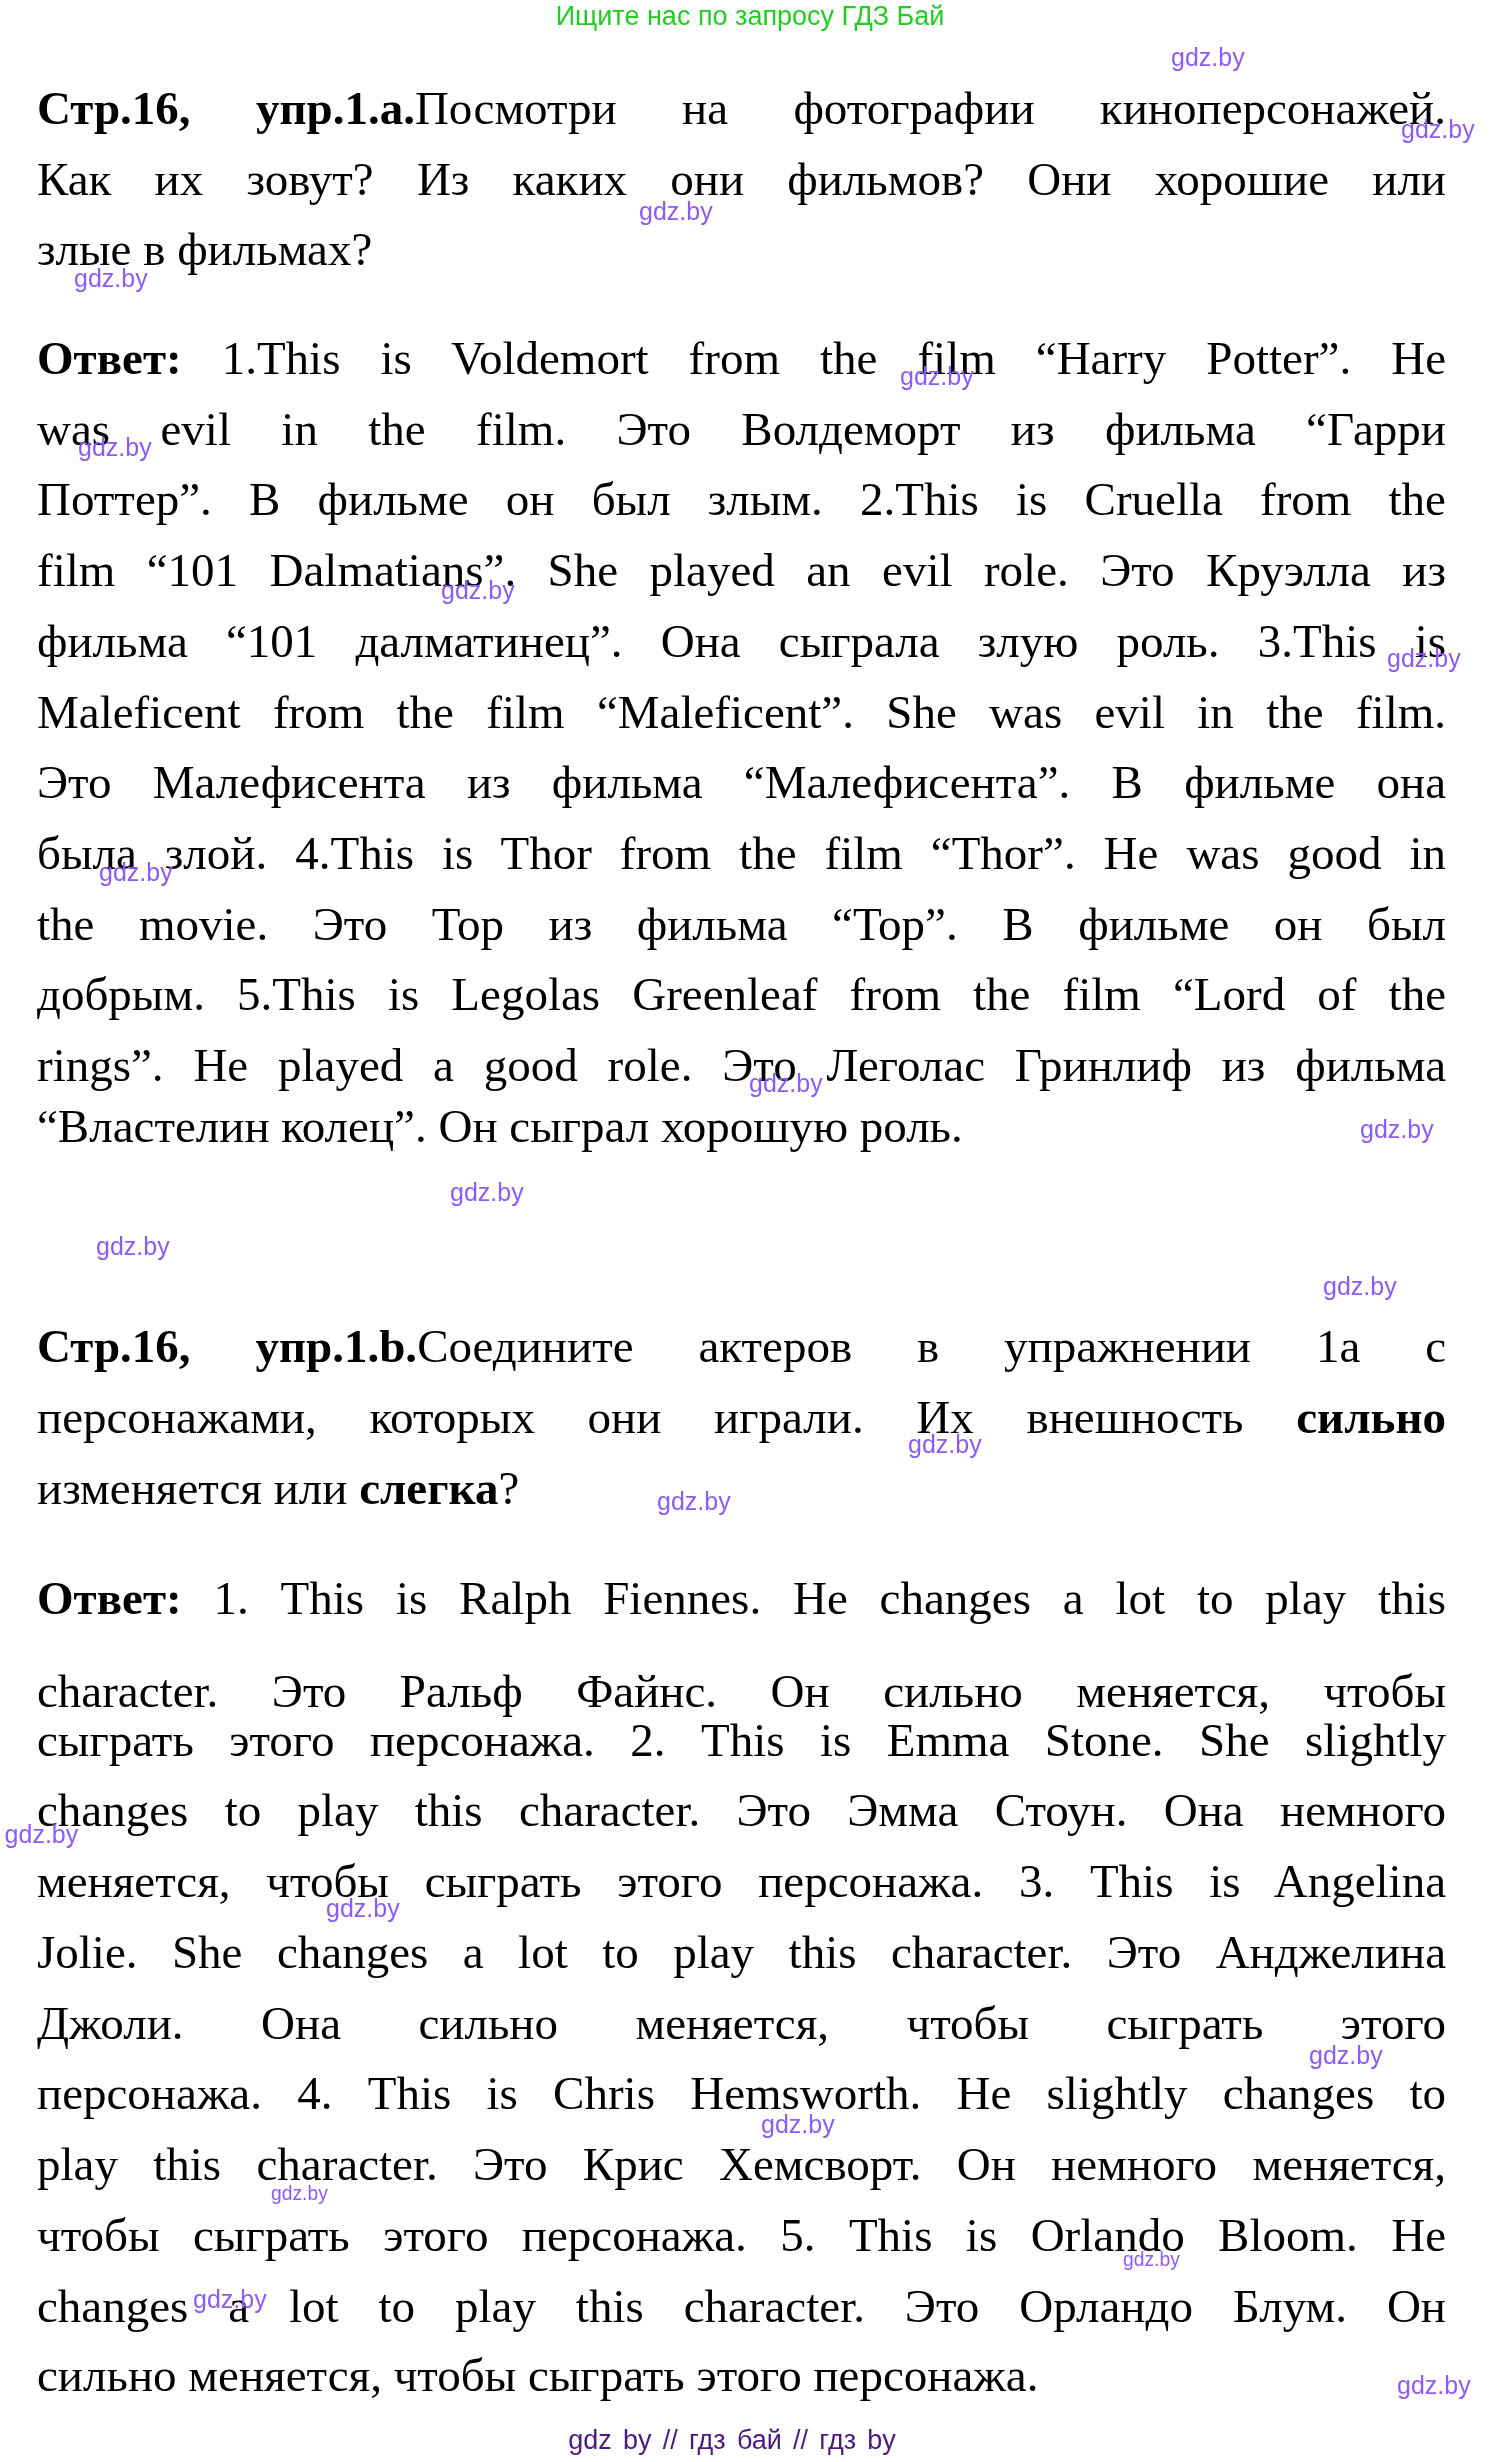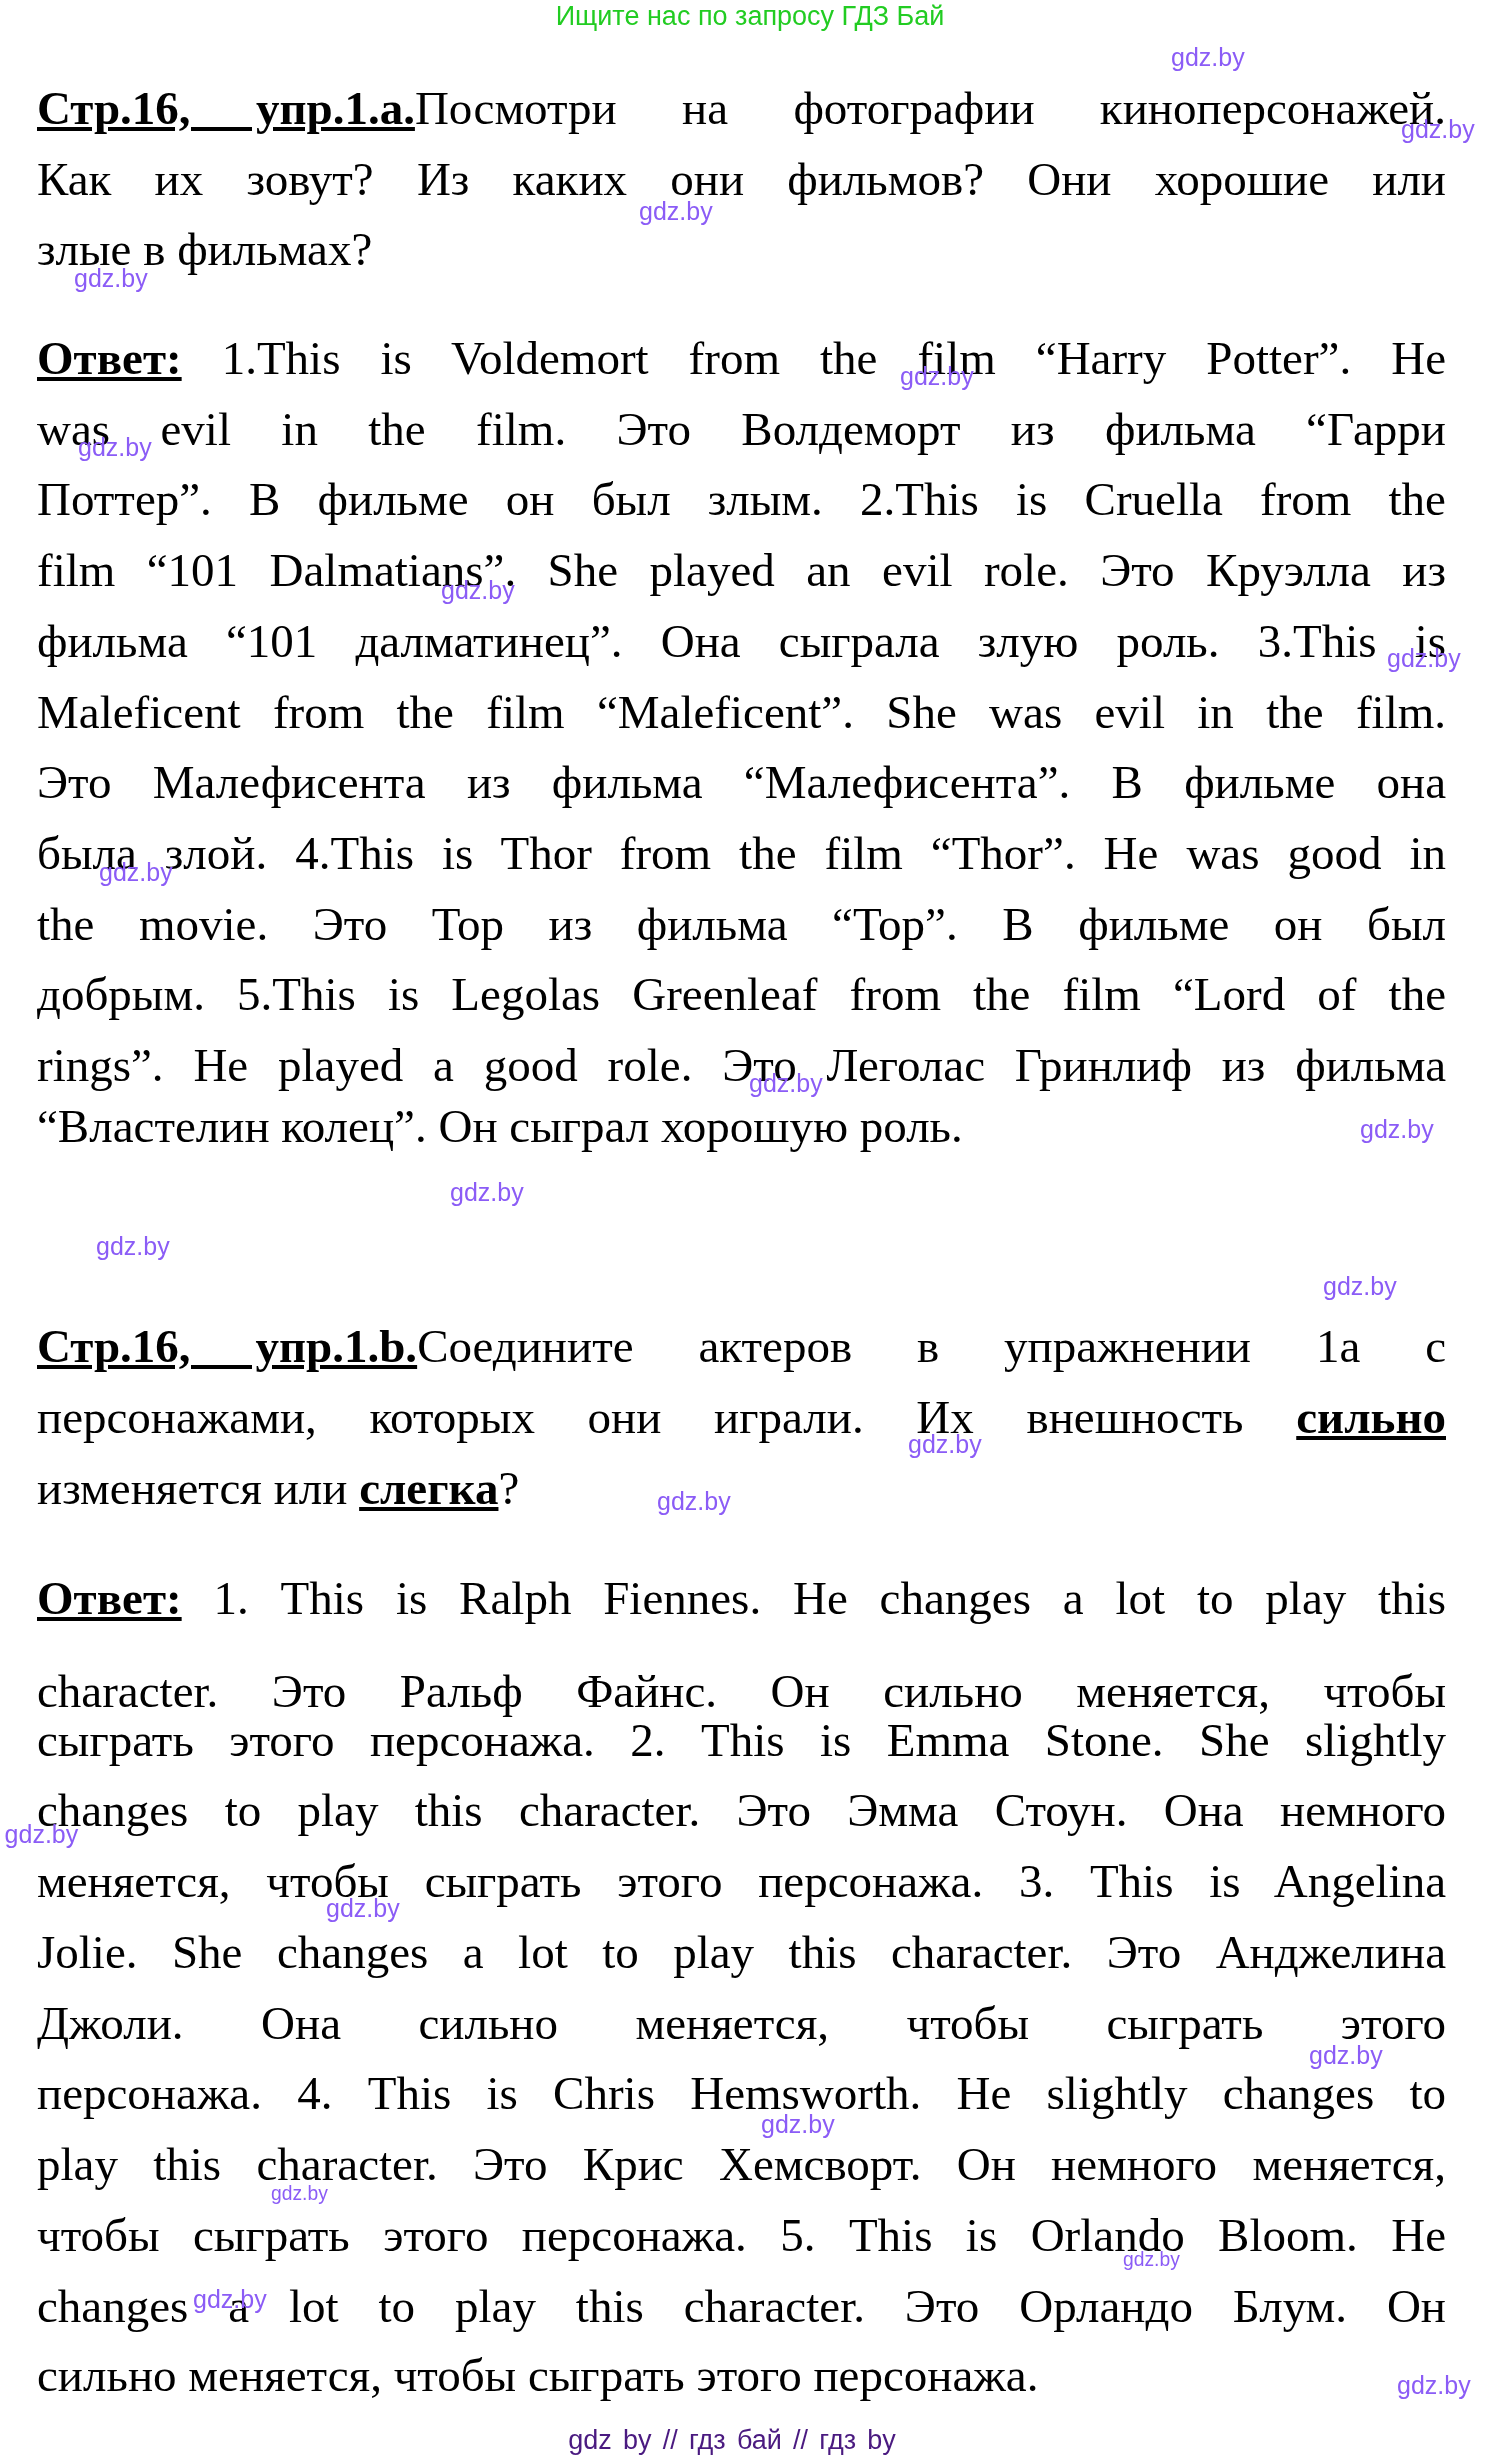--- a/index.html
+++ b/index.html
@@ -50,21 +50,20 @@
     color: #000000;
     white-space: nowrap;
     text-align: justify;
     text-align-last: justify;
   }
   .line.last {
     text-align-last: left;
   }
   .line b, .line .bold {
     font-weight: bold;
-    text-decoration: underline;
   }
   .wm {
     position: absolute;
     font-family: "Liberation Sans", sans-serif;
     font-size: 25px;
     line-height: 27.6px;
     color: #8b5cf6;
     white-space: nowrap;
   }
   .wm.small {

